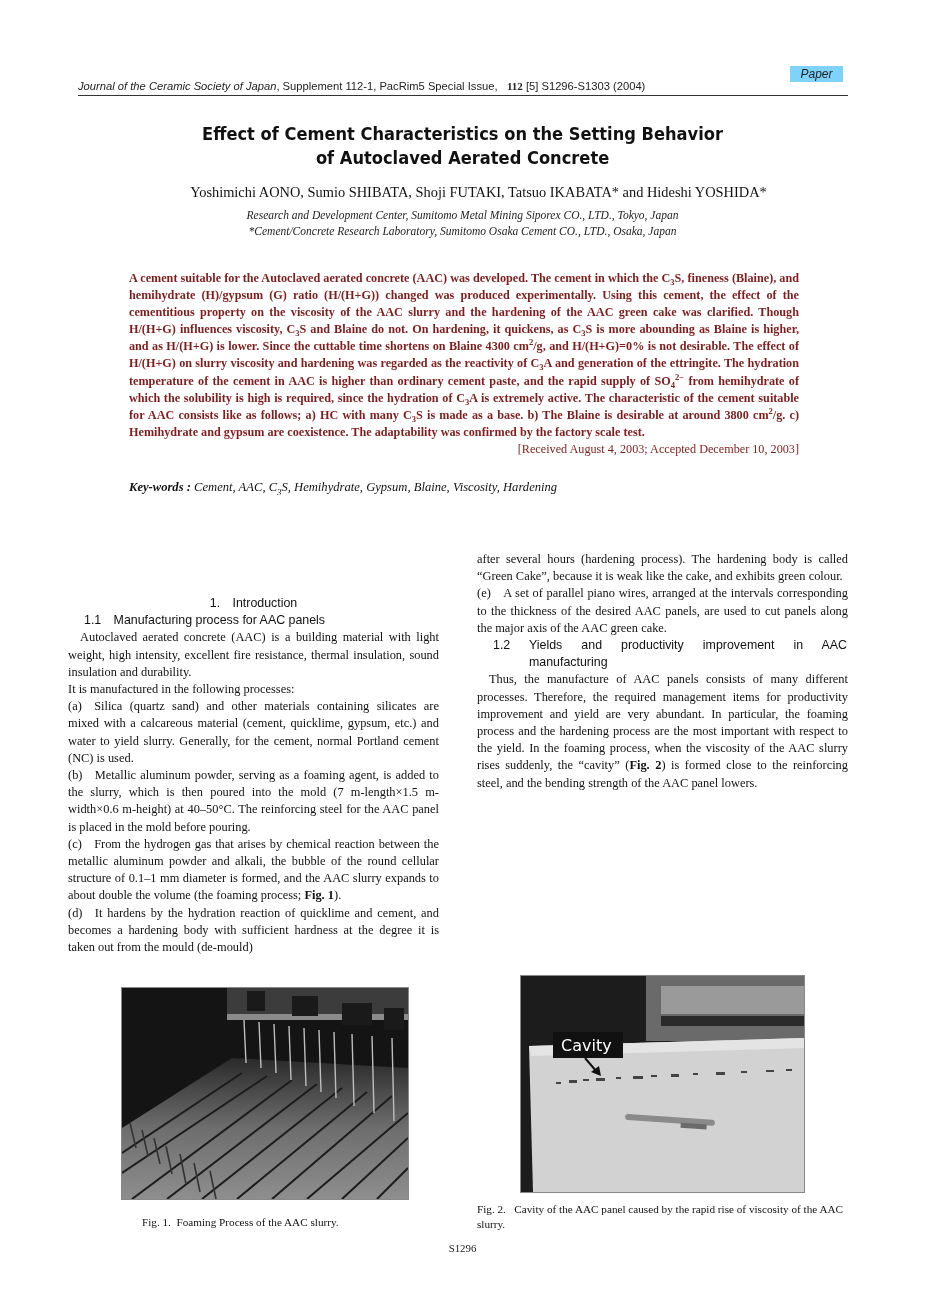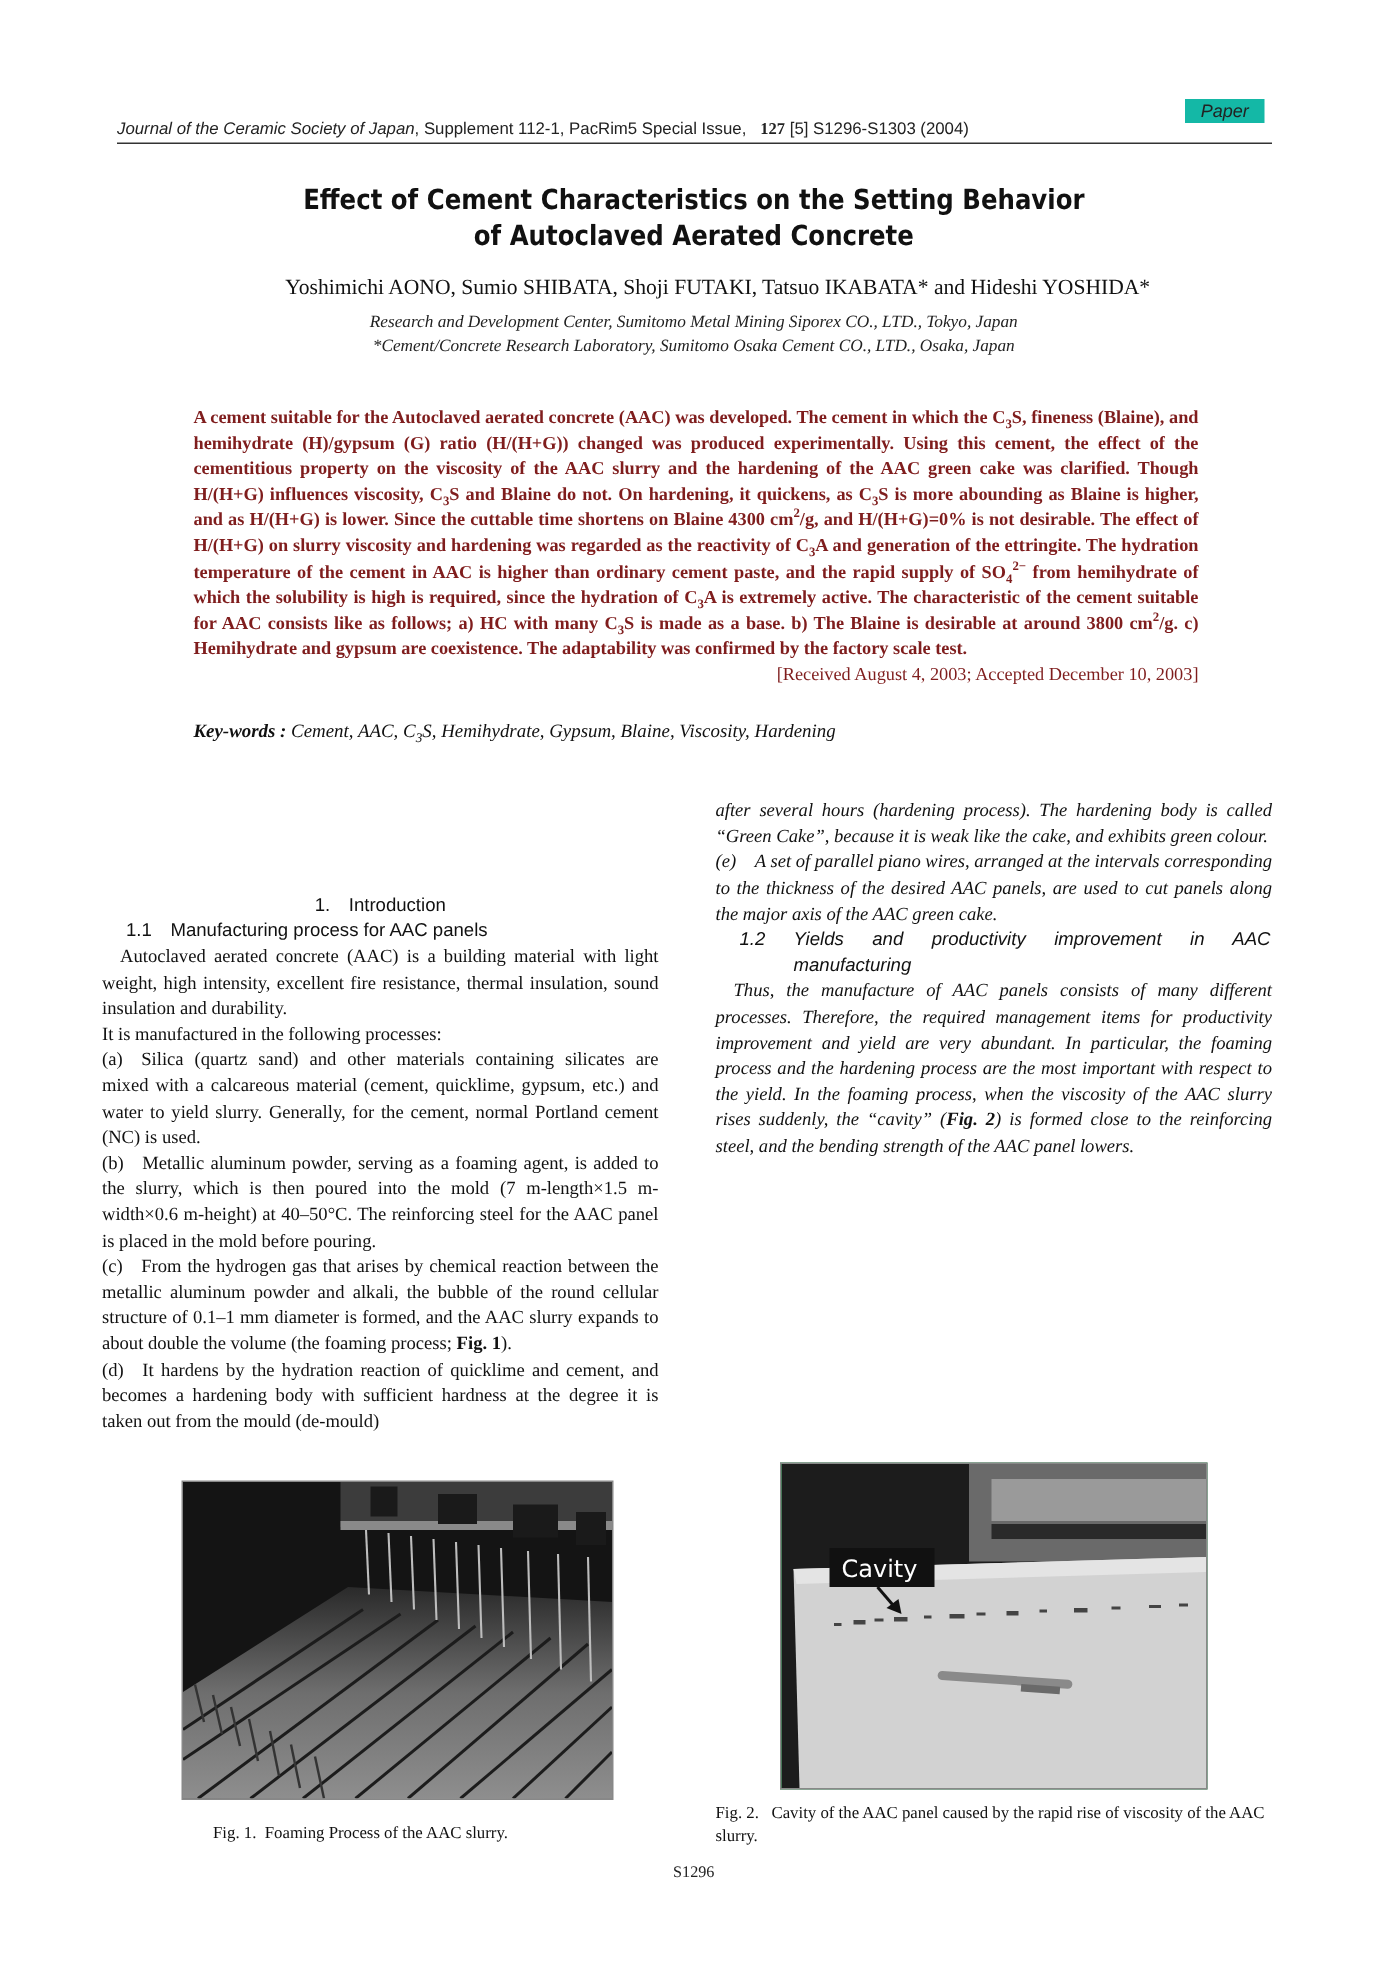--- a/index.html
+++ b/index.html
@@ -1,21 +1,21 @@
 <!DOCTYPE html>
 <html><head>
 <meta charset="utf-8">
 <style>
   html, body { margin: 0; padding: 0; background: #ffffff; }
   body { width: 925px; height: 1309px; position: relative; overflow: hidden; color: #111; font-family: "Liberation Serif", serif; }
   .abs { position: absolute; }
   .header-line { left: 78px; top: 80px; font-family: "Liberation Sans", sans-serif; font-size: 11.2px; color: #222; white-space: nowrap; }
   .header-line i { }
   .header-line .vol { font-family: "Liberation Serif", serif; font-weight: bold; font-size: 11px; }
-  .paper-badge { left: 790px; top: 66px; width: 53px; height: 16px; background: #14b8a6; font-family: "Liberation Sans", sans-serif; font-style: italic; font-size: 12px; text-align: center; line-height: 16px; color: #222; }
+  .paper-badge { left: 790px; top: 66px; width: 53px; height: 16px; background: #7dd3fc; font-family: "Liberation Sans", sans-serif; font-style: italic; font-size: 12px; text-align: center; line-height: 16px; color: #222; }
   .rule { left: 78px; top: 95px; width: 770px; height: 1px; background: #333; }
   .title { left: 0; width: 925px; top: 122px; text-align: center; font-family: "DejaVu Sans", sans-serif; font-weight: bold; font-size: 18.5px; line-height: 24px; color: #111; transform: scaleX(0.88); transform-origin: 463px 0; }
   .authors { left: 16px; width: 925px; top: 184px; text-align: center; font-size: 14.4px; color: #111; }
   .affil { left: 0; width: 925px; text-align: center; font-style: italic; font-size: 11.5px; color: #222; }
   .abstract { left: 129px; top: 270px; width: 670px; font-weight: bold; font-size: 12.2px; line-height: 17.1px; text-align: justify; color: #7f1d1d; }
   .abstract .received { font-weight: normal; float: right; }
   .keywords { left: 129px; top: 480px; font-style: italic; font-size: 12.6px; color: #111; }
   .keywords b { font-weight: bold; }
   .col { width: 371px; font-size: 12.4px; line-height: 17.2px; text-align: justify; color: #111; }
   .col p { margin: 0; }
@@ -30,21 +30,21 @@
   .fig2 { left: 520px; top: 975px; width: 283px; height: 216px; border: 1px solid #888; background: #15803d; overflow: hidden; }
   .fig-caption { font-size: 11.2px; color: #111; line-height: 15px; }
   .fig-caption .lbl { font-family: Liberation Serif, serif; }
   .page-num { left: 0; width: 925px; top: 1242px; text-align: center; font-size: 10.8px; color: #222; }
   sub, sup { font-size: 70%; line-height: 0; }
 </style>
 </head>
 <body>
 
 <div class="abs header-line">
-  <i>Journal of the Ceramic Society of Japan</i><span>, Supplement 112-1, PacRim5 Special Issue,</span>&nbsp;&nbsp;&nbsp;<span class="vol">127</span> <span>[5]</span> <span>S1296-S1303 (2004)</span>
+  <i>Journal of the Ceramic Society of Japan</i><span>, Supplement 112-1, PacRim5 Special Issue,</span>&nbsp;&nbsp;&nbsp;<span class="vol">112</span> <span>[5]</span> <span>S1296-S1303 (2004)</span>
 </div>
 <div class="abs paper-badge">Paper</div>
 <div class="abs rule"></div>
 
 <div class="abs title">
   <div>Effect of Cement Characteristics on the Setting Behavior</div>
   <div>of Autoclaved Aerated Concrete</div>
 </div>
 
 <div class="abs authors">Yoshimichi AONO, Sumio SHIBATA, Shoji FUTAKI, Tatsuo IKABATA* and Hideshi YOSHIDA*</div>
@@ -64,21 +64,21 @@
   <p class="sec-head center">1. Introduction</p>
   <p class="sec-head subhead" style="text-align:left;">1.1 Manufacturing process for AAC panels</p>
   <p class="indent">Autoclaved aerated concrete (AAC) is a building material with light weight, high intensity, excellent fire resistance, thermal insulation, sound insulation and durability.</p>
   <p>It is manufactured in the following processes:</p>
   <p>(a) Silica (quartz sand) and other materials containing silicates are mixed with a calcareous material (cement, quicklime, gypsum, etc.) and water to yield slurry. Generally, for the cement, normal Portland cement (NC) is used.</p>
   <p>(b) Metallic aluminum powder, serving as a foaming agent, is added to the slurry, which is then poured into the mold (7 m-length×1.5 m-width×0.6 m-height) at 40–50°C. The reinforcing steel for the AAC panel is placed in the mold before pouring.</p>
   <p><span>(c) From the hydrogen gas that arises by chemical reaction between the metallic aluminum powder and alkali, the bubble of the round cellular structure of 0.1–1 mm diameter is formed, and the AAC slurry expands to about double the volume (the foaming process; </span><b>Fig. 1</b><span>).</span></p>
   <p>(d) It hardens by the hydration reaction of quicklime and cement, and becomes a hardening body with sufficient hardness at the degree it is taken out from the mould (de-mould)</p>
 </div>
 
-<div class="abs col" style="left:477px; top:532px;font-style:italic;">
+<div class="abs col" style="left:477px; top:551px;">
   <p>after several hours (hardening process). The hardening body is called “Green Cake”, because it is weak like the cake, and exhibits green colour.</p>
   <p>(e) A set of parallel piano wires, arranged at the intervals corresponding to the thickness of the desired AAC panels, are used to cut panels along the major axis of the AAC green cake.</p>
   <p class="subhead2"><span class="num">1.2</span><span style="display:inline-block; width:318px; text-align:justify; text-align-last:justify;">Yields and productivity improvement in AAC</span><span class="cont">manufacturing</span></p>
   <p class="indent"><span>Thus, the manufacture of AAC panels consists of many different processes. Therefore, the required management items for productivity improvement and yield are very abundant. In particular, the foaming process and the hardening process are the most important with respect to the yield. In the foaming process, when the viscosity of the AAC slurry rises suddenly, the “cavity” (</span><b>Fig. 2</b><span>) is formed close to the reinforcing steel, and the bending strength of the AAC panel lowers.</span></p>
 </div>
 
 <div class="abs fig1">
   <svg width="286" height="211" viewBox="0 0 286 211">
     <defs>
       <linearGradient id="floor" x1="0" y1="0" x2="0" y2="1">

